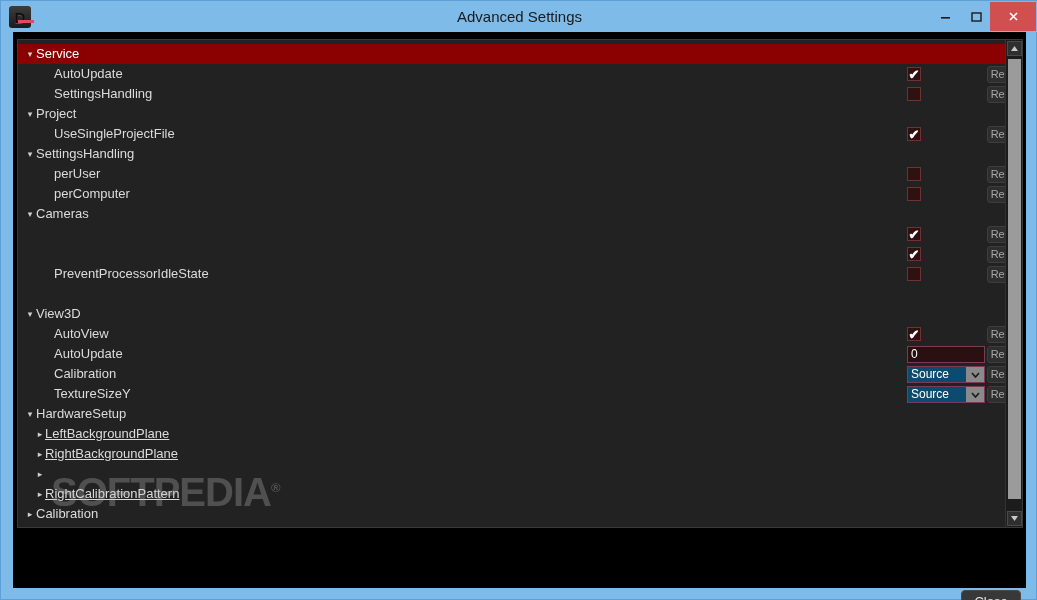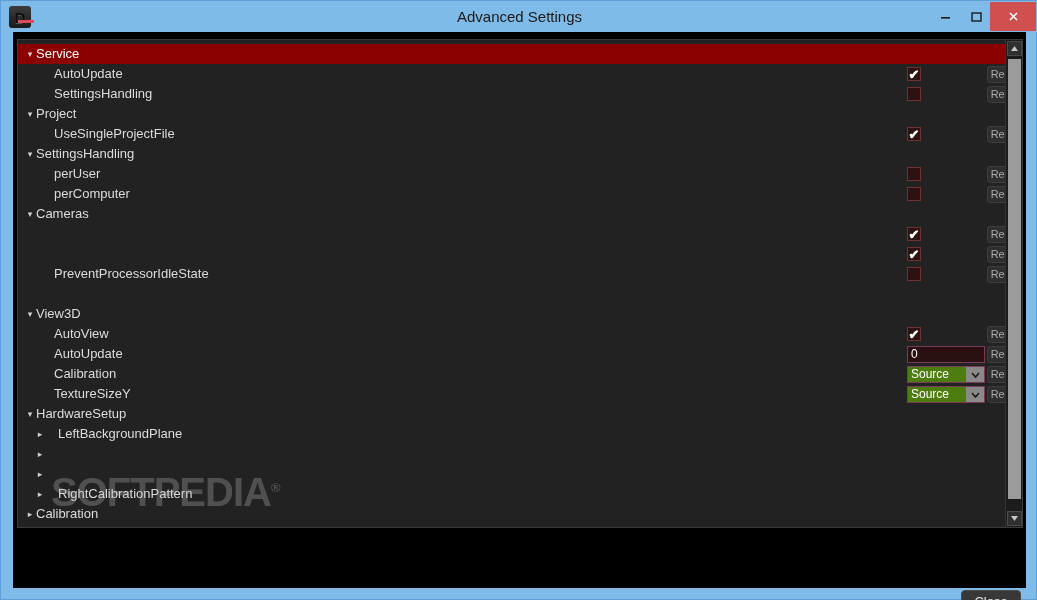--- a/index.html
+++ b/index.html
@@ -98,21 +98,21 @@
     line-height: 20px;
     font-size: 9px;
     color: #cfcfcf;
     text-align: center;
   }
 
   
   .lvl0 .tri  { left: 6px; }
   .lvl0 .label { left: 18px; }
   .lvl1 .tri  { left: 16px; }
-  .lvl1 .label { left: 40px; }
+  .lvl1 .label { left: 27px; text-decoration: underline; }
   .lvl2 .label { left: 36px; }
 
   
   .ctl-check {
     position: absolute; left: 889px; top: 3px;
     width: 14px; height: 14px;
     background: #2e1212;
     border: 1px solid #6d3333;
     display: flex; align-items: center; justify-content: center;
   }
@@ -130,21 +130,21 @@
     font-size: 12px;
     line-height: 15px;
     padding: 0 3px;
     white-space: nowrap;
     overflow: hidden;
   }
   .ctl-select {
     position: absolute; left: 889px; top: 2px;
     width: 78px; height: 17px;
     border: 1px solid #7a3a5a;
-    background: #4d7c0f;
+    background: #0c4a6e;
     display: flex;
   }
   .ctl-select .sel-val {
     flex: 1;
     color: #ffffff;
     font-size: 12px;
     line-height: 15px;
     padding-left: 3px;
     white-space: nowrap;
     overflow: hidden;
@@ -352,20 +352,21 @@
           <div class="row lvl0" style="top: 364px;">
             <span class="tri">▾</span>
             <span class="label">HardwareSetup</span>
           </div>
           <div class="row lvl1" style="top: 384px;">
             <span class="tri">▸</span>
             <span class="label">LeftBackgroundPlane</span>
           </div>
           <div class="row lvl1" style="top: 404px;">
             <span class="tri">▸</span>
+            <span class="label">RightBackgroundPlane</span>
           </div>
           <div class="row lvl1" style="top: 424px;">
             <span class="tri">▸</span>
           </div>
           <div class="row lvl1" style="top: 444px;">
             <span class="tri">▸</span>
             <span class="label">RightCalibrationPattern</span>
           </div>
           <div class="row lvl0" style="top: 464px;">
             <span class="tri">▸</span>

